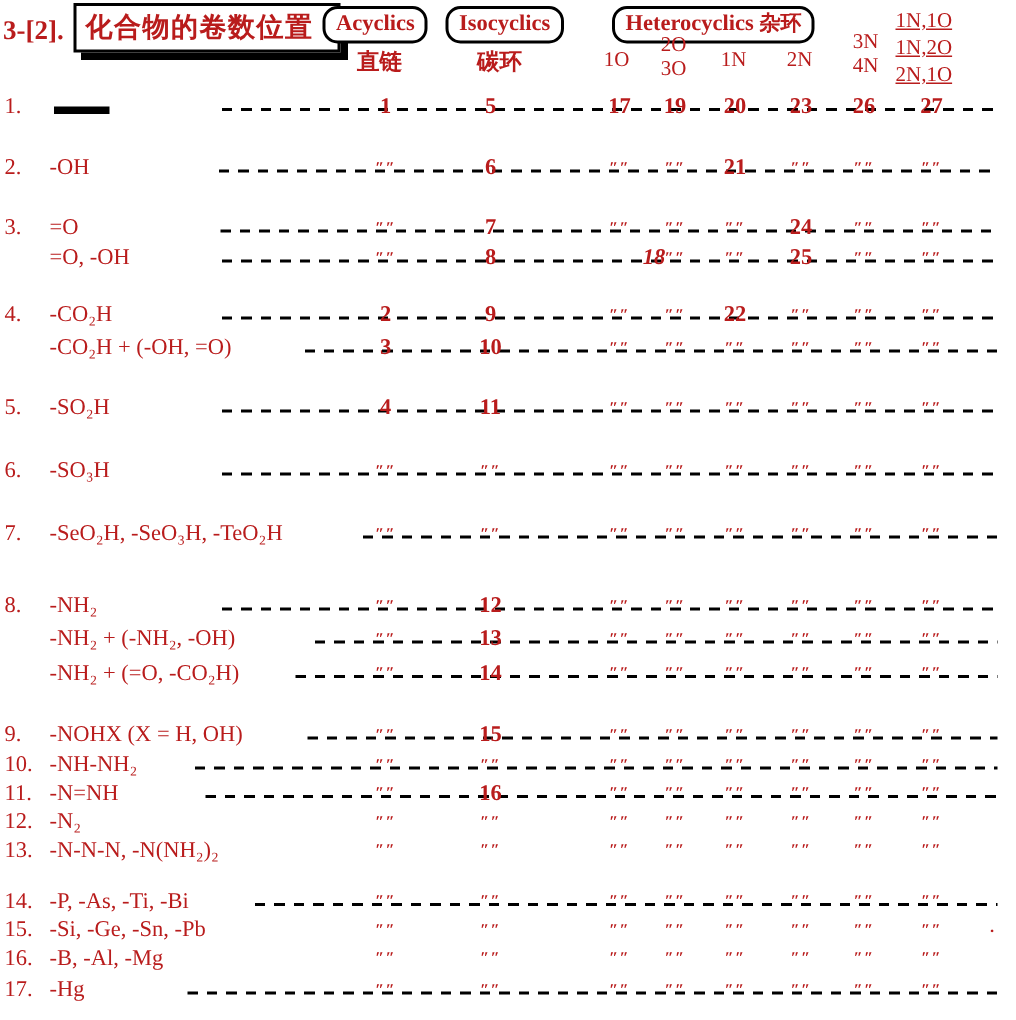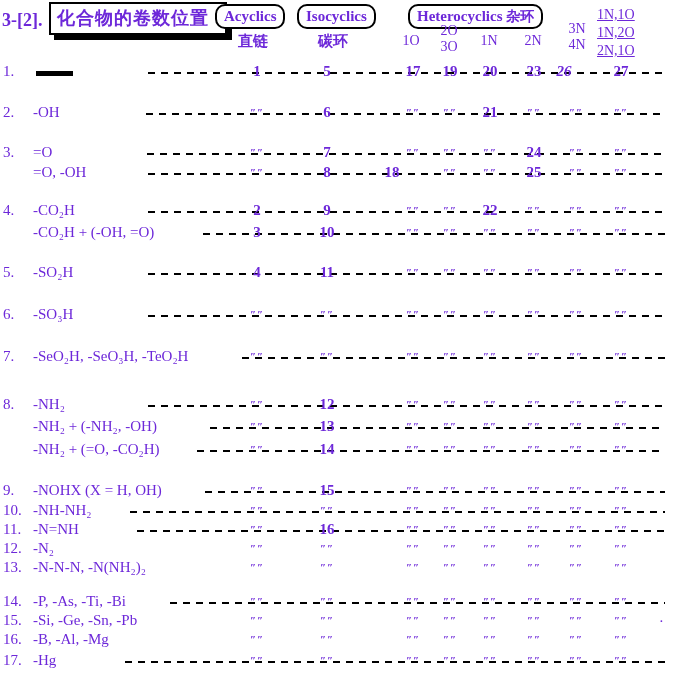--- a/index.html
+++ b/index.html
@@ -1,16 +1,16 @@
 <!DOCTYPE html>
 <html><head>
 <meta charset="utf-8">
 <style>
   html,body{margin:0;padding:0;background:#fff;}
-  #page{position:relative;width:677px;height:680px;background:#ffffff;color:#6d28d9;
+  #page{position:relative;width:677px;height:680px;background:#ffffff;color:#b91c1c;
         font-family:"Liberation Serif","DejaVu Serif",serif;overflow:hidden;}
   .abs{position:absolute;white-space:nowrap;}
   
   .title-prefix{left:2px;top:10px;font-size:18px;font-weight:bold;}
   .title-box{left:49px;top:2px;border:2px solid #000;background:#fff;
              box-shadow:5px 5px 0 #000;padding:2px 16px 3px 6px;
              font-size:18px;font-weight:bold;letter-spacing:1px;}
   
   .hbox{top:4px;border:2px solid #000;border-radius:10px;padding:0 7px;
         font-size:15px;font-weight:bold;line-height:21px;background:#fff;}
@@ -72,21 +72,21 @@
       <div class="row" style="top: 63px;">
         <span class="rnum">1.</span>
         <div class="bar"></div>
         <div class="dashline" style="left: 148px; width: 517px;"></div>
         <span class="cell val" style="left: 257px;">1</span>
         <span class="cell val" style="left: 327px;">5</span>
         <span class="cell val" style="left: 413px;">17</span>
         <span class="cell val" style="left: 450px;">19</span>
         <span class="cell val" style="left: 490px;">20</span>
         <span class="cell val" style="left: 534px;">23</span>
-        <span class="cell val" style="left: 564px; font-style: italic;">26</span>
+        <span class="cell val" style="left: 576px;">26</span>
         <span class="cell val" style="left: 621px;">27</span>
       </div>
       <div class="row" style="top: 104px;">
         <span class="rnum">2.</span>
         <span class="rlabel">-OH</span>
         <div class="dashline" style="left: 146px; width: 519px;"></div>
         <span class="cell dit" style="left: 257px;">″″</span>
         <span class="cell val" style="left: 327px;">6</span>
         <span class="cell dit" style="left: 413px;">″″</span>
         <span class="cell dit" style="left: 450px;">″″</span>
@@ -106,21 +106,21 @@
         <span class="cell dit" style="left: 490px;">″″</span>
         <span class="cell val" style="left: 534px;">24</span>
         <span class="cell dit" style="left: 576px;">″″</span>
         <span class="cell dit" style="left: 621px;">″″</span>
       </div>
       <div class="row" style="top: 164px;">
         <span class="rlabel">=O, -OH</span>
         <div class="dashline" style="left: 148px; width: 517px;"></div>
         <span class="cell dit" style="left: 257px;">″″</span>
         <span class="cell val" style="left: 327px;">8</span>
-        <span class="cell val" style="left: 392px;">18</span>
+        <span class="cell val" style="left: 436px; font-style: italic;">18</span>
         <span class="cell dit" style="left: 450px;">″″</span>
         <span class="cell dit" style="left: 490px;">″″</span>
         <span class="cell val" style="left: 534px;">25</span>
         <span class="cell dit" style="left: 576px;">″″</span>
         <span class="cell dit" style="left: 621px;">″″</span>
       </div>
       <div class="row" style="top: 202px;">
         <span class="rnum">4.</span>
         <span class="rlabel">-CO₂H</span>
         <div class="dashline" style="left: 148px; width: 517px;"></div>

